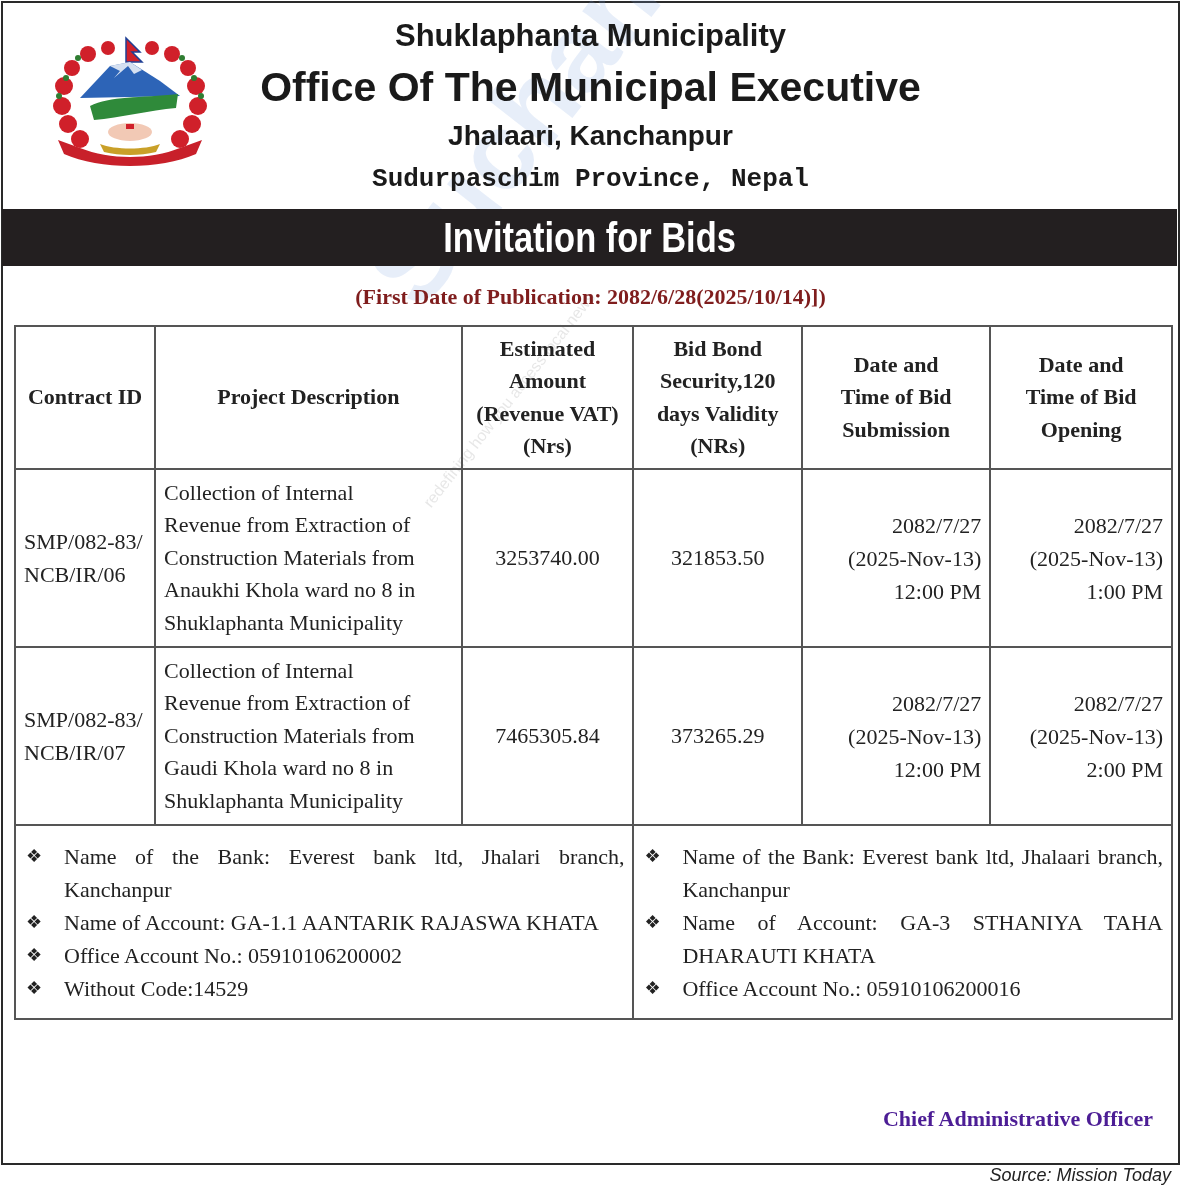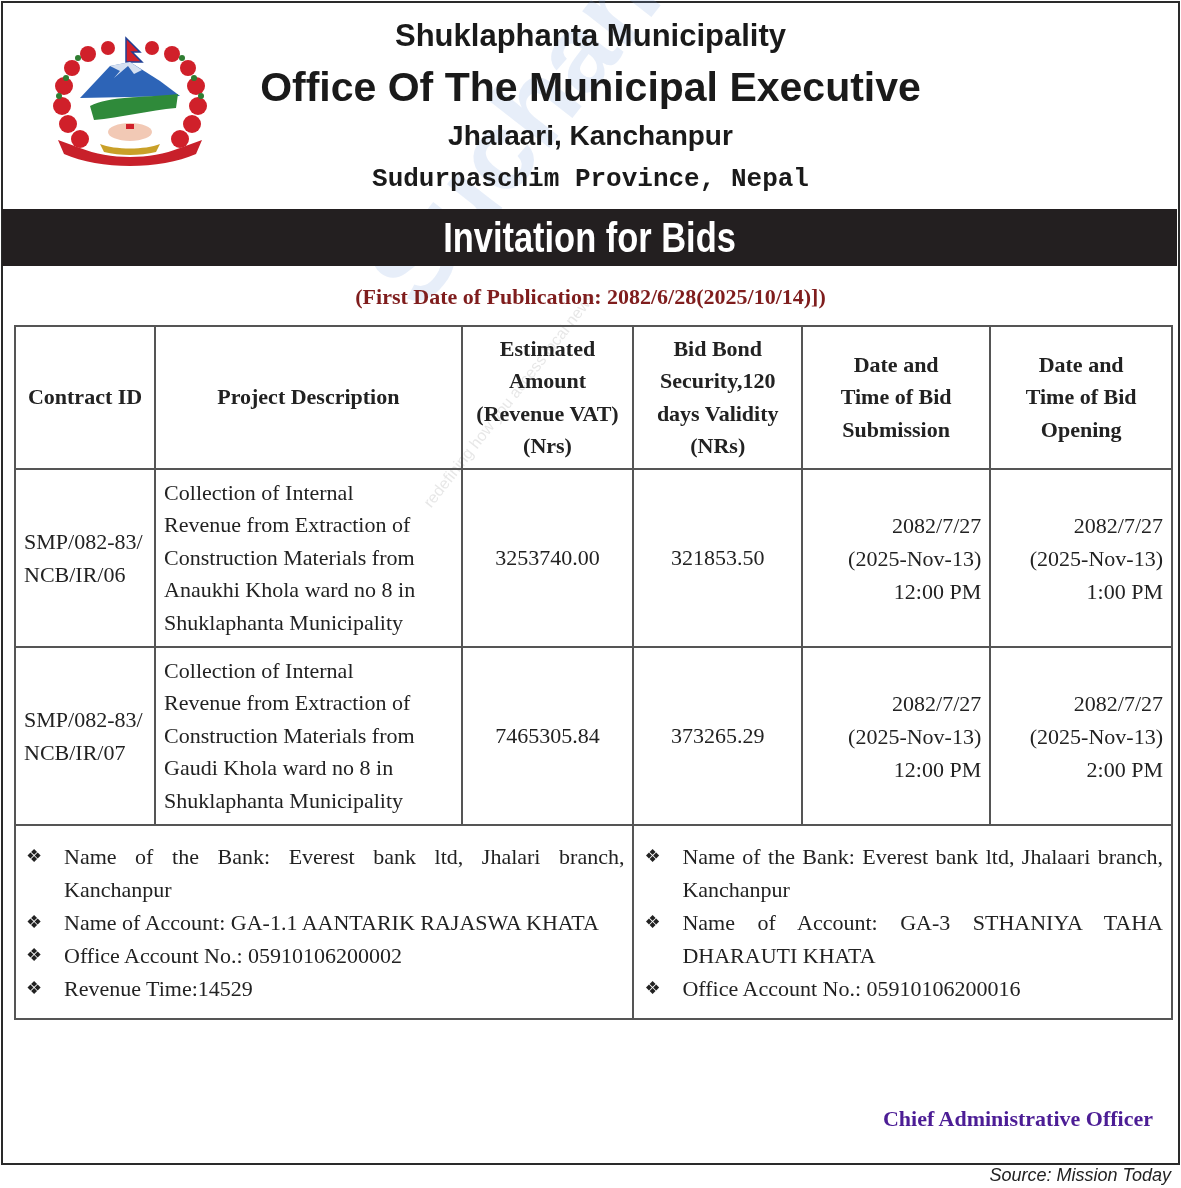--- a/index.html
+++ b/index.html
@@ -187,21 +187,21 @@
     </td>
   </tr>
 
 
   <tr>
     <td class="bank" colspan="3">
       <ul class="bl">
         <li><span class="diamond">❖</span><span>Name of the Bank: Everest bank ltd, Jhalari branch, Kanchanpur</span></li>
         <li><span class="diamond">❖</span><span>Name of Account: GA-1.1 AANTARIK RAJASWA KHATA</span></li>
         <li><span class="diamond">❖</span><span>Office Account No.: 05910106200002</span></li>
-        <li><span class="diamond">❖</span><span>Revenue Time:14529</span></li>
+        <li><span class="diamond">❖</span><span>Without Code:14529</span></li>
       </ul>
     </td>
     <td class="bank right" colspan="3">
       <ul class="bl">
         <li><span class="diamond">❖</span><span>Name of the Bank: Everest bank ltd, Jhalaari branch, Kanchanpur</span></li>
         <li><span class="diamond">❖</span><span>Name of Account: GA-3 STHANIYA TAHA DHARAUTI KHATA</span></li>
         <li><span class="diamond">❖</span><span>Office Account No.: 05910106200016</span></li>
       </ul>
     </td>
   </tr>

